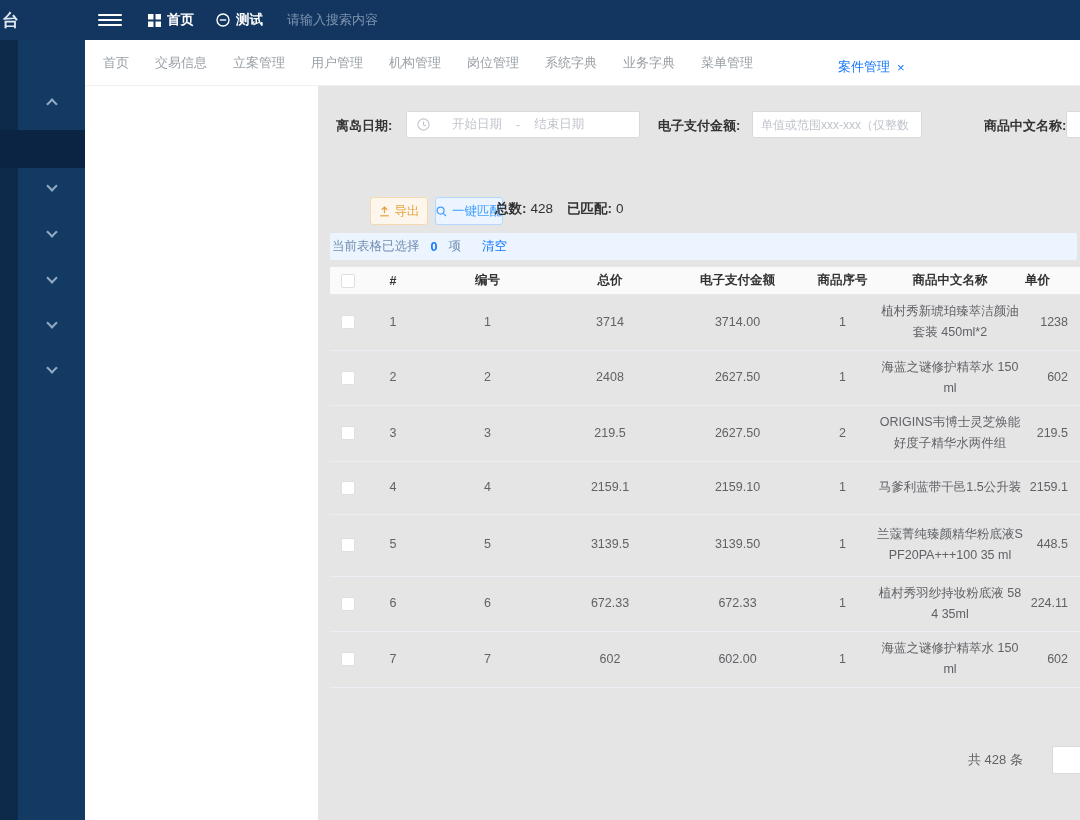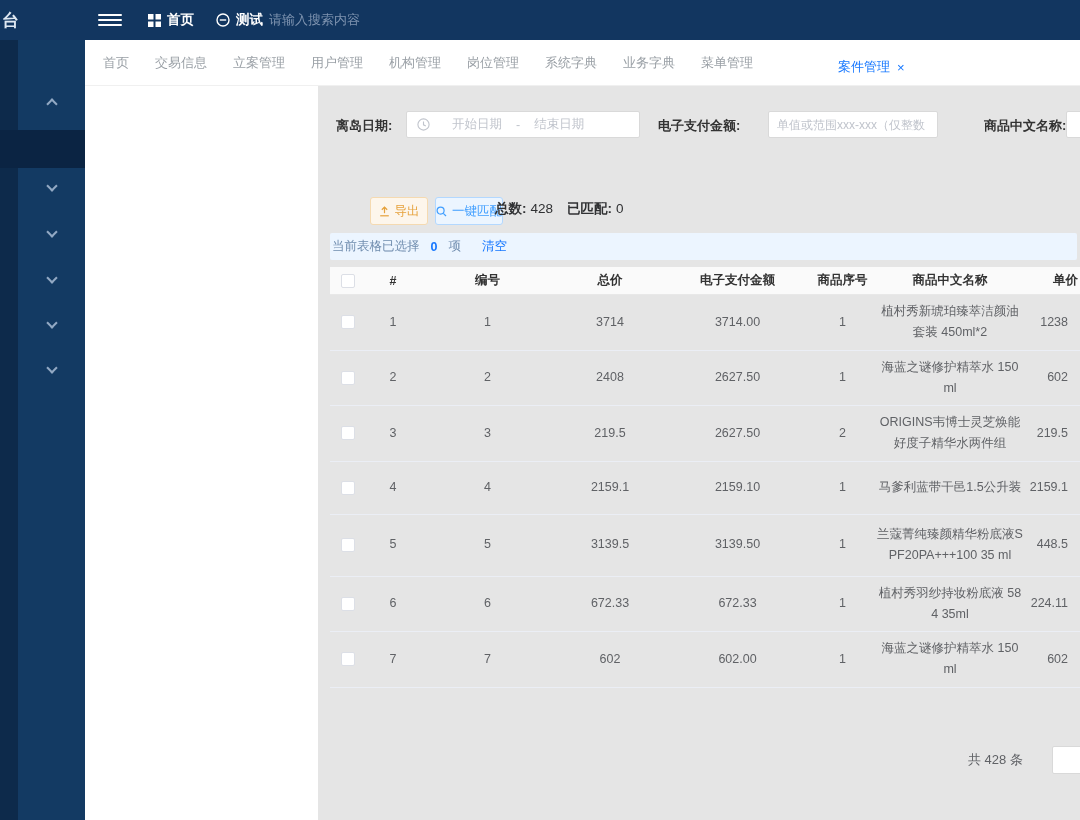--- a/index.html
+++ b/index.html
@@ -7,21 +7,21 @@
   body { font-family:"Liberation Sans", sans-serif; background:#fff; }
   .page { position:relative; width:1080px; height:820px; overflow:hidden; background:#fff; }
 
   
   .topbar { position:absolute; left:0; top:0; width:1080px; height:40px; background:#123660; display:flex; align-items:center; }
   .logo { position:absolute; left:2px; top:9px; color:#dfe8f2; font-size:17px; font-weight:bold; }
   .burger { position:absolute; left:98px; top:11px; width:24px; height:18px; cursor:pointer; }
   .burger i { display:block; height:2.5px; background:#fff; margin:2.6px 0; border-radius:1px; }
   .topnav { position:absolute; left:148px; top:0; height:40px; display:flex; align-items:center; gap:22px; }
   .topnav .item { display:flex; align-items:center; gap:6px; color:#fff; font-size:13.5px; font-weight:bold; cursor:pointer; }
-  .topsearch { position:absolute; left:269px; top:0; height:40px; display:flex; align-items:center; color:#7f94b0; font-size:13px; }
+  .topsearch { position:absolute; left:287px; top:0; height:40px; display:flex; align-items:center; color:#7f94b0; font-size:13px; }
 
   
   .sidebar { position:absolute; left:0; top:40px; width:85px; height:780px; background:#133a63; }
   .sidebar .strip { position:absolute; left:0; top:0; width:18px; height:780px; background:#0d2a4b; }
   .sidebar .active-band { position:absolute; left:0; top:90px; width:85px; height:38px; background:#0b2443; }
   .chev { position:absolute; left:48px; width:8px; height:8px; border-right:2px solid #93a9c4; border-bottom:2px solid #93a9c4; cursor:pointer; }
   .chev.up { transform:rotate(-135deg); }
   .chev.down { transform:rotate(45deg); }
 
   
@@ -58,21 +58,21 @@
 
   
   .alert { position:absolute; left:12px; top:147px; width:747px; height:27px; background:#ecf5ff; border-radius:2px; display:flex; align-items:center; padding-left:2px; font-size:12.5px; color:#6f8cae; gap:11px; }
   .alert b { color:#1677ff; font-weight:bold; }
   .alert .clear { color:#1677ff; cursor:pointer; margin-left:10px; }
 
   
   .thead, .tr { display:grid; grid-template-columns:36px 54px 135px 110px 145px 65px 150px 1fr; width:750px; }
   .thead { position:absolute; left:12px; top:181px; height:28px; background:#fafafa; border-bottom:1px solid #e8e8e8; align-items:center; }
   .th { font-size:12.5px; color:#333; font-weight:bold; text-align:center; }
-  .th:last-child { text-align:right; padding-right:2px; }
+  .th:last-child { text-align:left; padding-right:2px; }
   .tbody { position:absolute; left:12px; top:209px; width:750px; height:408px; overflow:hidden; }
   .tr { border-bottom:1px solid #ebeef5; align-items:center; min-height:53px; }
   .tr.tall { min-height:62px; }
   .tr.faded { opacity:.4; }
   .td { font-size:12.5px; color:#606266; text-align:center; padding:6px 2px; line-height:1.7; }
   .td.name { word-break:break-all; }
   .td.unit { text-align:right; padding-right:12px; }
   .cbx { display:inline-block; width:14px; height:14px; border:1px solid #dcdfe6; border-radius:2px; background:#fff; cursor:pointer; vertical-align:middle; }
 
   
@@ -156,21 +156,21 @@
         <svg width="13" height="13" viewBox="0 0 13 13">
             <circle cx="6.5" cy="6.5" r="5.6" fill="none" stroke="#c0c4cc" stroke-width="1.1"></circle>
             <polyline points="6.5,3.4 6.5,6.8 8.8,8" fill="none" stroke="#c0c4cc" stroke-width="1.1"></polyline>
           </svg>
       </span>
       <span class="ph" style="margin-left:14px">开始日期</span>
       <span class="sep">-</span>
       <span class="ph">结束日期</span>
     </div>
     <div class="flabel" style="left:340px">电子支付金额:</div>
-    <input class="fin" style="left: 450px; width: 170px;" type="text" placeholder="单值或范围xxx-xxx（仅整数">
+    <input class="fin" style="left: 434px; width: 170px;" type="text" placeholder="单值或范围xxx-xxx（仅整数">
     <div class="flabel" style="left:666px">商品中文名称:</div>
     <input class="fin" style="left: 748px; width: 70px;" type="text">
 
     <button class="btn btn-export">
       <span>
         <svg width="11" height="11" viewBox="0 0 11 11">
             <line x1="5.5" y1="1.2" x2="5.5" y2="7.2" stroke="#e6a23c" stroke-width="1.2"></line>
             <polyline points="2.8,3.8 5.5,1.2 8.2,3.8" fill="none" stroke="#e6a23c" stroke-width="1.2"></polyline>
             <line x1="1.2" y1="9.8" x2="9.8" y2="9.8" stroke="#e6a23c" stroke-width="1.2"></line>
           </svg>

